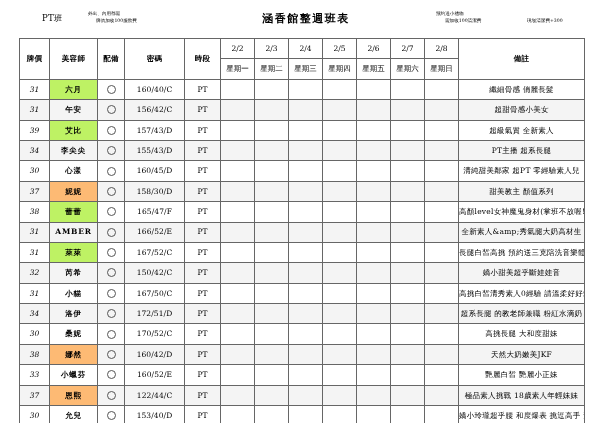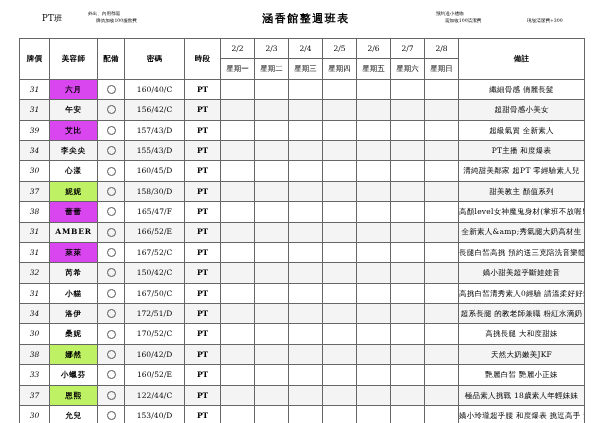--- a/index.html
+++ b/index.html
@@ -113,35 +113,35 @@
   col.c-shift  { width: 36px; }
   col.c-day    { width: 34px; }
   col.c-remark { width: 126px; }
 
   td.price { font-size: 7.6px; font-style: italic; }
   td.name {
     font-size: 8px;
     font-weight: bold;
     letter-spacing: 0.8px;
   }
-  td.name.hl { background: #d946ef; }
+  td.name.hl { background: #bef264; }
   td.equip { }
   td.code  { font-size: 7.4px; letter-spacing: 0.1px; }
-  td.shift { font-size: 7.6px; font-weight: bold; }
+  td.shift { font-size: 7.6px; font-weight: normal; }
   td.day   { }
   td.remark {
     text-align: left;
     padding-left: 6px;
     font-size: 5.2px;
     letter-spacing: 0.25px;
     white-space: nowrap;
     overflow: hidden;
   }
   tr.alt td { background-color: #f4f4f4; }
-  tr.alt td.name.hl { background: #bef264; }
+  tr.alt td.name.hl { background: #fdba74; }
 
   .circle {
     display: inline-block;
     width: 7px;
     height: 7px;
     border: 0.7px solid #555;
     border-radius: 50%;
     background: transparent;
     vertical-align: middle;
   }
@@ -258,21 +258,21 @@
           <td class="equip"><span class="circle"></span></td>
           <td class="code">155/43/D</td>
           <td class="shift">PT</td>
           <td class="day"></td>
           <td class="day"></td>
           <td class="day"></td>
           <td class="day"></td>
           <td class="day"></td>
           <td class="day"></td>
           <td class="day"></td>
-          <td class="remark">PT主播 和度爆表</td>
+          <td class="remark">PT主播 超系長腿</td>
         </tr>
         <tr>
           <td class="price">30</td>
           <td class="name">心漾</td>
           <td class="equip"><span class="circle"></span></td>
           <td class="code">160/45/D</td>
           <td class="shift">PT</td>
           <td class="day"></td>
           <td class="day"></td>
           <td class="day"></td>

